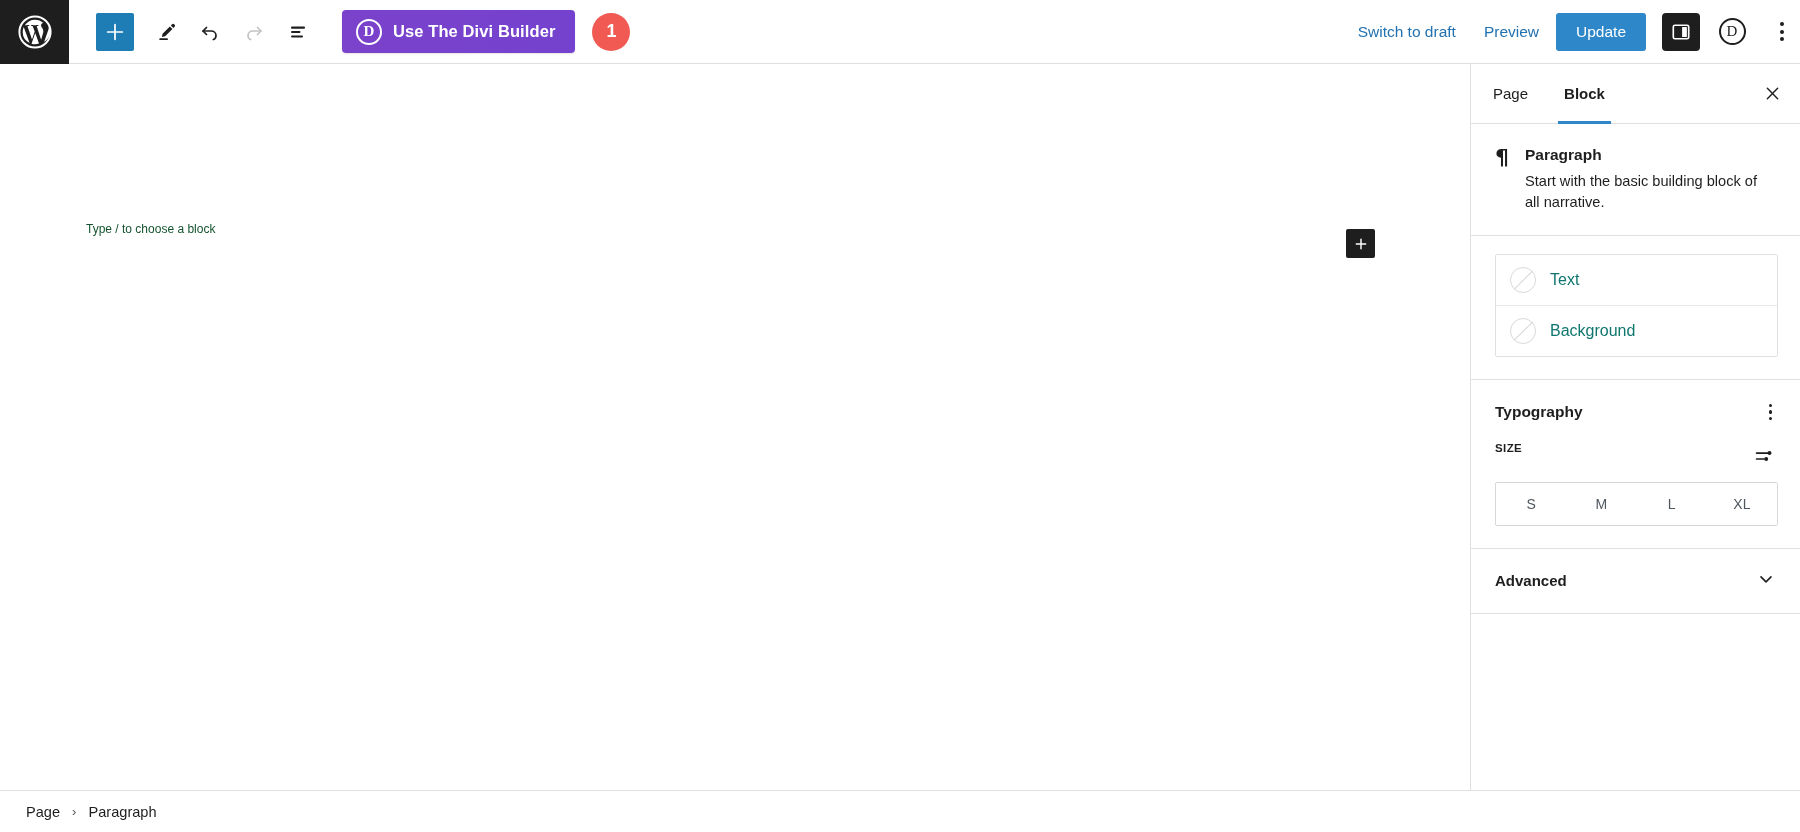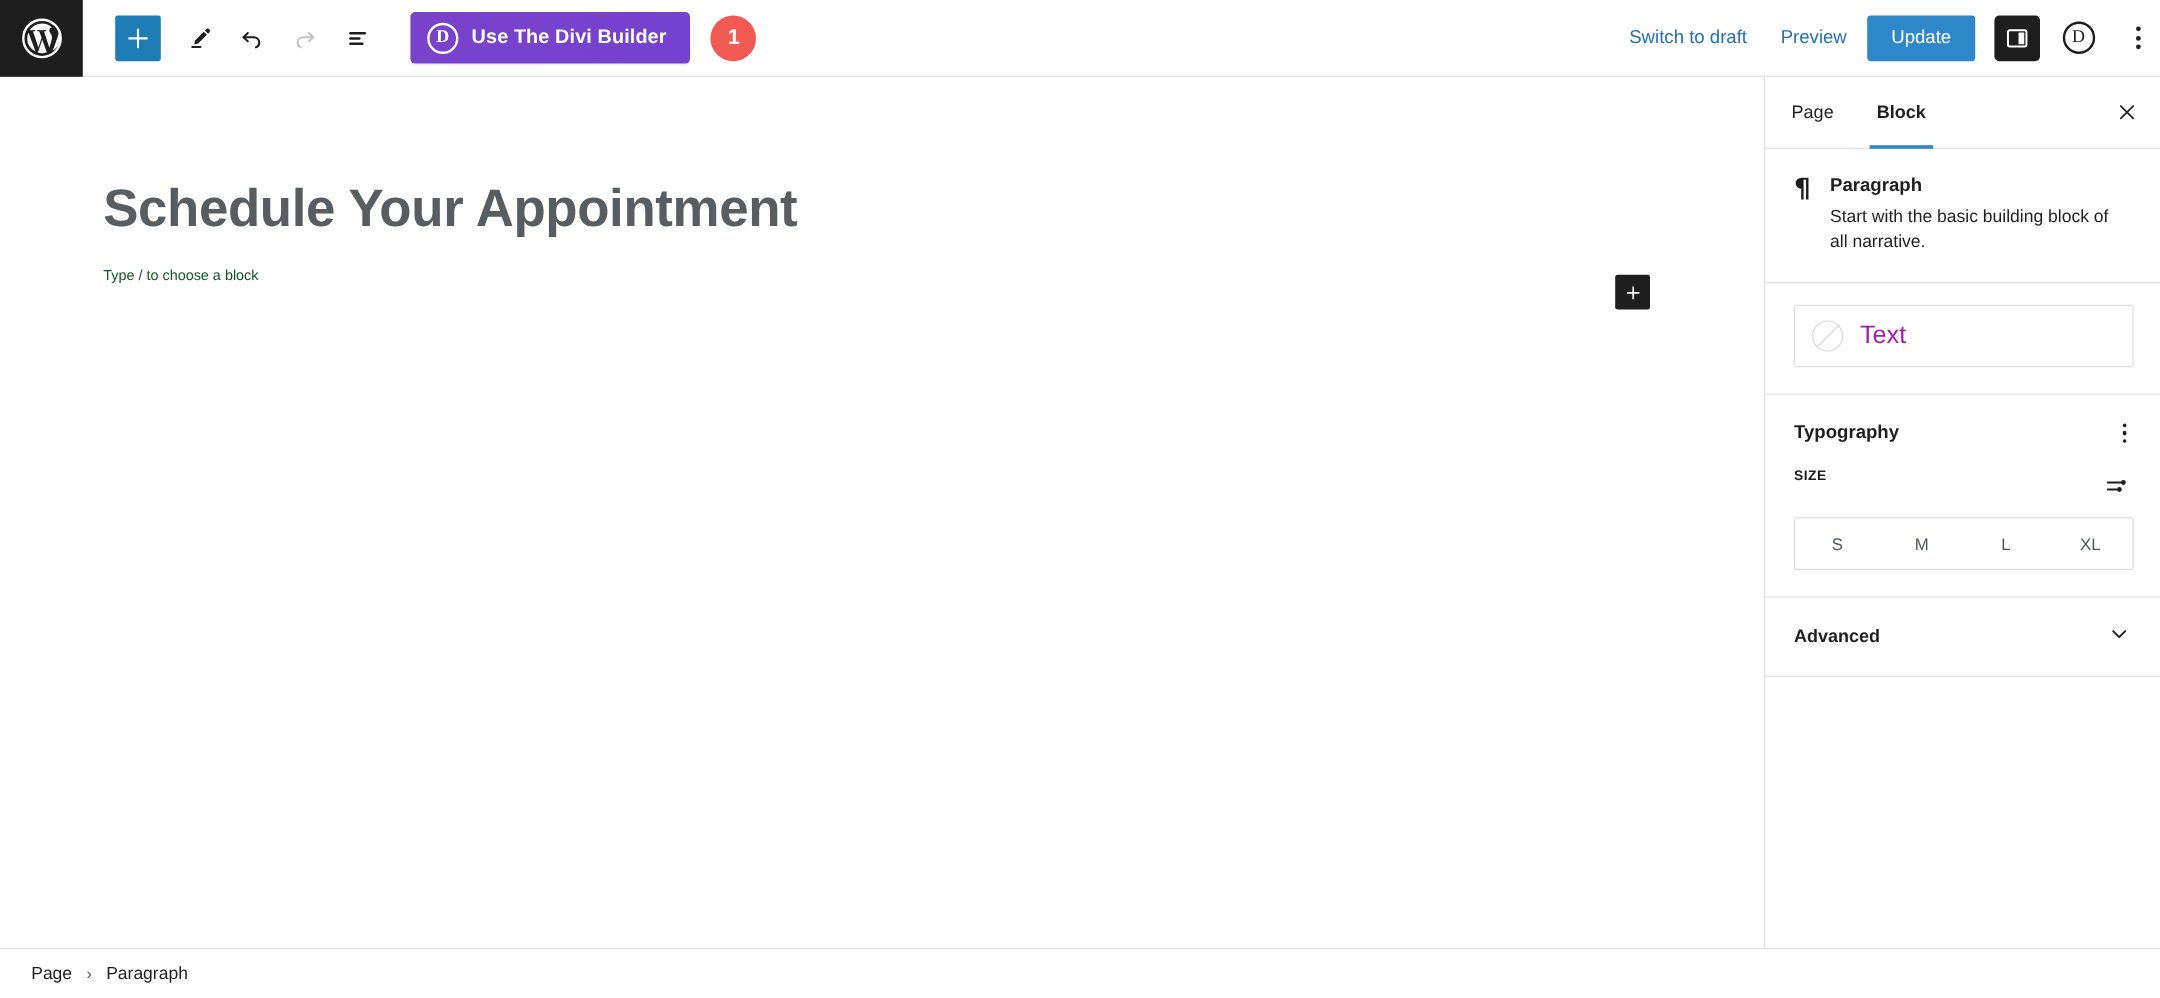--- a/index.html
+++ b/index.html
@@ -341,21 +341,21 @@
   }
   .swatch-empty::after {
     content: "";
     position: absolute;
     left: 50%; top: -1px;
     width: 1px; height: 26px;
     background: #d8d8d8;
     transform: rotate(45deg);
     transform-origin: center;
   }
-  .color-row-label { font-size: 21px; color: #a21caf; }
+  .color-row-label { font-size: 16px; color: #0f766e; }
 
   .typo-size-row {
     display: flex;
     justify-content: space-between;
     margin-bottom: 12px;
   }
   .typo-size-label {
     font-size: 11.5px;
     font-weight: 600;
     letter-spacing: .4px;
@@ -494,21 +494,20 @@
             <i></i>
             <i></i>
           </span>
       </button>
     </div>
   </div>
 
   <div class="body-row">
 
     <div class="canvas">
-      <div class="post-title">Schedule Your Appointment</div>
       <div class="block-placeholder">Type / to choose a block</div>
       <button class="inline-inserter" title="Add block">
         <svg width="16" height="16" viewBox="0 0 24 24" aria-hidden="true">
           <path d="M12 5v14M5 12h14" stroke="#ffffff" stroke-width="2.2" stroke-linecap="round"></path>
         </svg>
       </button>
     </div>
 
     <div class="sidebar">
 
@@ -530,20 +529,24 @@
             <div class="bc-title">Paragraph</div>
             <div class="bc-desc">Start with the basic building block of all narrative.</div>
           </div>
         </div>
 
         <div class="sb-section">
           <div class="color-list">
             <div class="color-row">
               <span class="swatch-empty"></span>
               <span class="color-row-label">Text</span>
+            </div>
+            <div class="color-row">
+              <span class="swatch-empty"></span>
+              <span class="color-row-label">Background</span>
             </div>
           </div>
         </div>
 
         <div class="sb-section">
           <div class="sb-section-head">
             <div class="sb-section-title">Typography</div>
             <button class="sb-kebab">
                 <i></i>
                 <i></i>

